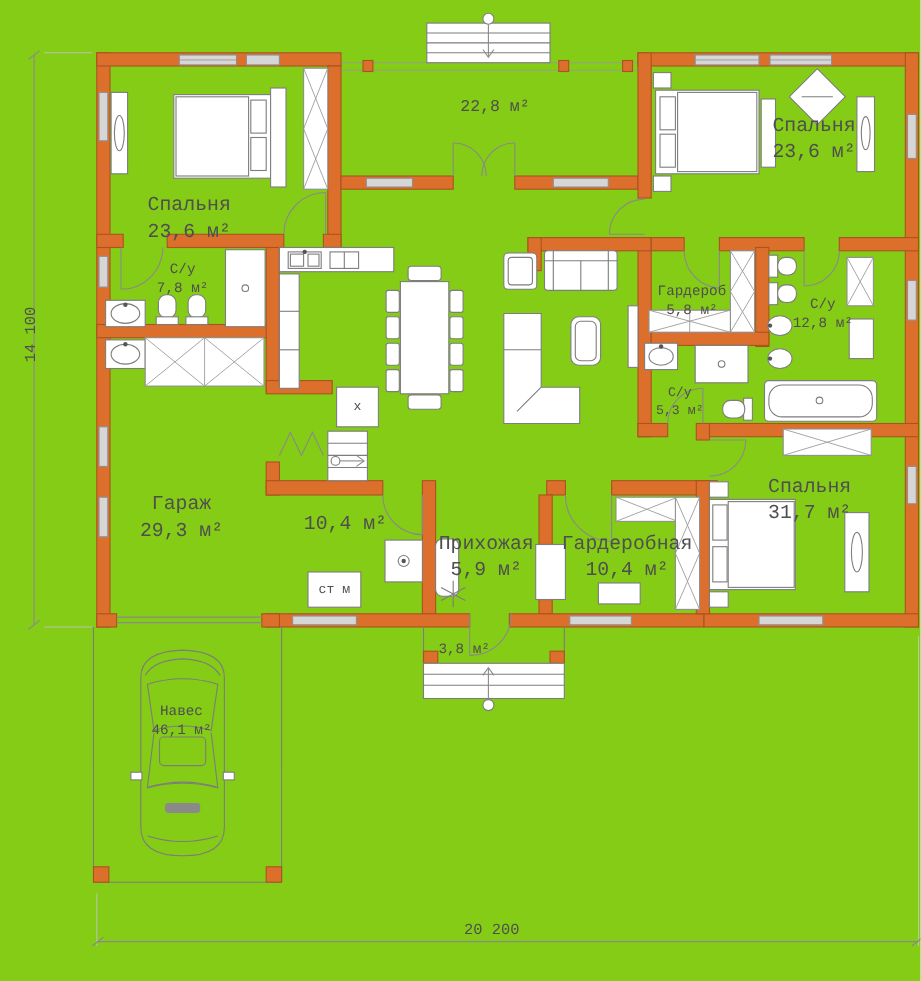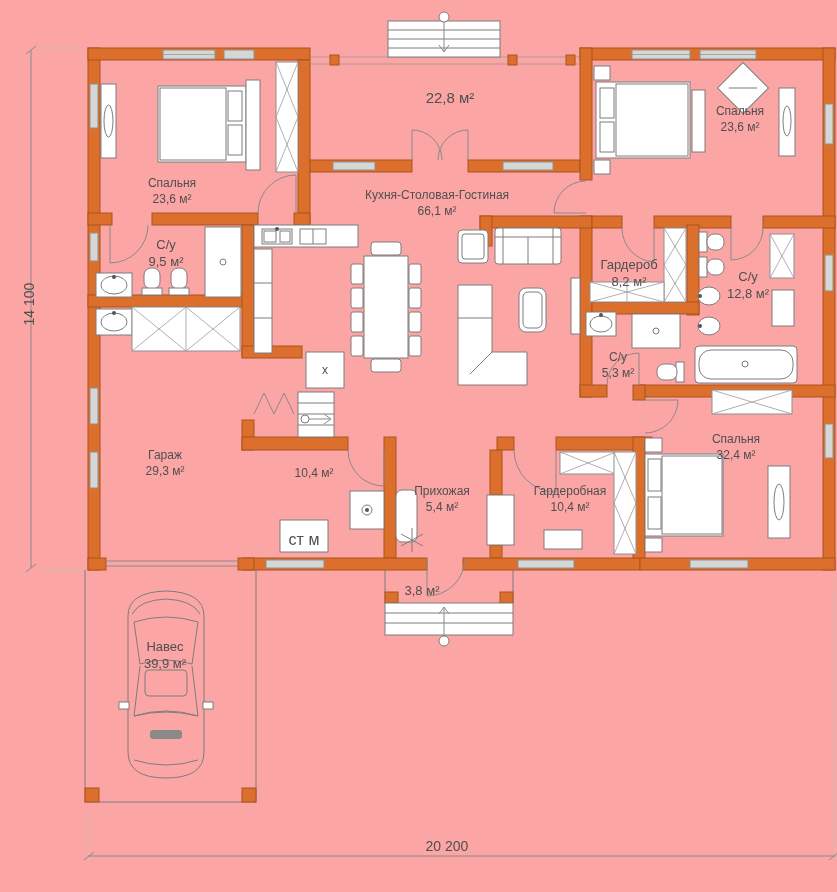--- a/index.html
+++ b/index.html
@@ -1,33 +1,33 @@
 <!DOCTYPE html>
 <html><head>
 <meta charset="utf-8">
 <style>
   html,body{margin:0;padding:0;background:#ffffff;}
-  #stage{position:relative;width:837px;height:892px;background:#fca5a5;overflow:hidden;
-         font-family:Liberation Sans, sans-serif;}
+  #stage{position:relative;width:837px;height:892px;background:#84cc16;overflow:hidden;
+         font-family:Liberation Mono, monospace;}
   svg{position:absolute;left:0;top:0;}
   .wall{fill:#dd6f2d;stroke:#a9541e;stroke-width:1;}
   .post{fill:#dd6f2d;stroke:#a9541e;stroke-width:1;}
   .win{fill:#d6d6d6;stroke:#8f8f8f;stroke-width:1;}
   .thin{fill:#ffffff;stroke:#7d7d7d;stroke-width:1;}
   .thin2{fill:none;stroke:#7d7d7d;stroke-width:1;}
   .hatch{fill:#ffffff;stroke:#8f8f8f;stroke-width:1;}
   .hline{stroke:#9a9a9a;stroke-width:0.8;fill:none;}
   .arc{fill:none;stroke:#8a8a8a;stroke-width:1;}
   .dim{stroke:#8a8a8a;stroke-width:1;fill:none;}
   .ext{stroke:#c3c3c3;stroke-width:0.8;fill:none;}
   .dot{fill:#555555;stroke:none;}
   .lbl{position:absolute;color:#4f4f4f;text-align:center;transform:translateX(-50%);line-height:1.32;}
   .lbl span{display:block;white-space:nowrap;}
-  .fs15{font-size:15px;} .fs14{font-size:12px;} .fs13{font-size:13px;}
-  .fs12{font-size:12px;} .fs10{font-size:16px;}
+  .fs15{font-size:15px;} .fs14{font-size:18px;} .fs13{font-size:13px;}
+  .fs12{font-size:12px;} .fs10{font-size:12px;}
   .wrapw{width:122px;}
   .wrapw span.nm{white-space:normal;}
   .dimlbl{position:absolute;color:#4f4f4f;font-size:14px;text-align:center;}
   .dimv{left:-16px;top:296px;width:90px;transform:rotate(-90deg);}
   .dimh{left:392px;top:838px;width:110px;}
 </style>
 </head>
 <body>
 
 <div id="stage">
@@ -375,66 +375,62 @@
   </g>
 </svg>
 
 <div class="lbl fs15" style="left:450px;top:88px;">
   <span class="ar">22,8 м²</span>
 </div>
 <div class="lbl fs14" style="left:172px;top:176px;">
   <span class="nm">Спальня</span>
   <span class="ar">23,6 м²</span>
 </div>
-<div class="lbl fs14" style="left:437px;top:188px;">
-  <span class="nm">Кухня-Столовая-Гостиная</span>
-  <span class="ar">66,1 м²</span>
-</div>
 <div class="lbl fs14" style="left:740px;top:104px;">
   <span class="nm">Спальня</span>
   <span class="ar">23,6 м²</span>
 </div>
 <div class="lbl fs13" style="left:166px;top:236px;">
   <span class="nm">С/у</span>
-  <span class="ar">9,5 м²</span>
+  <span class="ar">7,8 м²</span>
 </div>
 <div class="lbl fs13" style="left:629px;top:256px;">
   <span class="nm">Гардероб</span>
-  <span class="ar">8,2 м²</span>
+  <span class="ar">5,8 м²</span>
 </div>
 <div class="lbl fs13" style="left:748px;top:268px;">
   <span class="nm">С/у</span>
   <span class="ar">12,8 м²</span>
 </div>
 <div class="lbl fs12" style="left:618px;top:350px;">
   <span class="nm">С/у</span>
   <span class="ar">5,3 м²</span>
 </div>
 <div class="lbl fs14" style="left:165px;top:448px;">
   <span class="nm">Гараж</span>
   <span class="ar">29,3 м²</span>
 </div>
 <div class="lbl fs14 wrapw" style="left:314px;top:466px;">
   <span class="ar">10,4 м²</span>
 </div>
 <div class="lbl fs14" style="left:442px;top:484px;">
   <span class="nm">Прихожая</span>
-  <span class="ar">5,4 м²</span>
+  <span class="ar">5,9 м²</span>
 </div>
 <div class="lbl fs14" style="left:570px;top:484px;">
   <span class="nm">Гардеробная</span>
   <span class="ar">10,4 м²</span>
 </div>
 <div class="lbl fs14" style="left:736px;top:432px;">
   <span class="nm">Спальня</span>
-  <span class="ar">32,4 м²</span>
+  <span class="ar">31,7 м²</span>
 </div>
 <div class="lbl fs13" style="left:165px;top:638px;">
   <span class="nm">Навес</span>
-  <span class="ar">39,9 м²</span>
+  <span class="ar">46,1 м²</span>
 </div>
 <div class="lbl fs13" style="left:422px;top:582px;">
   <span class="ar">3,8 м²</span>
 </div>
 <div class="lbl fs10" style="left:304px;top:529px;">
   <span>ст м</span>
 </div>
 <div class="lbl fs12" style="left:325px;top:363px;">
   <span>x</span>
 </div>

